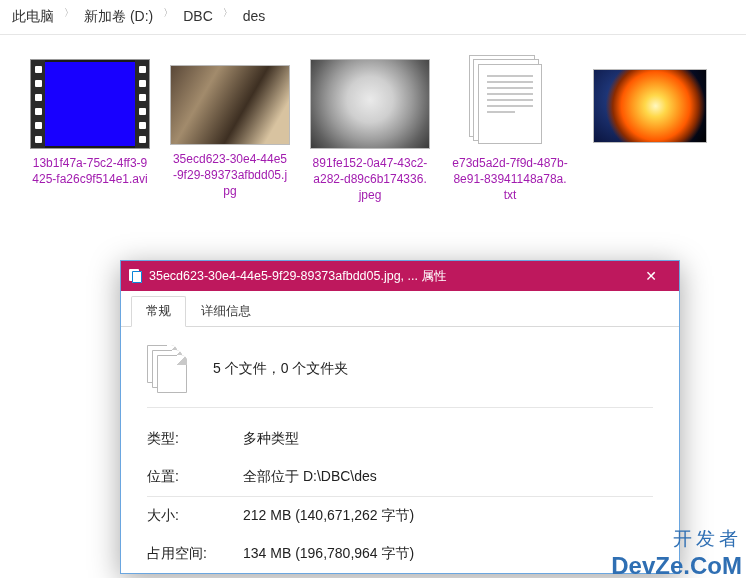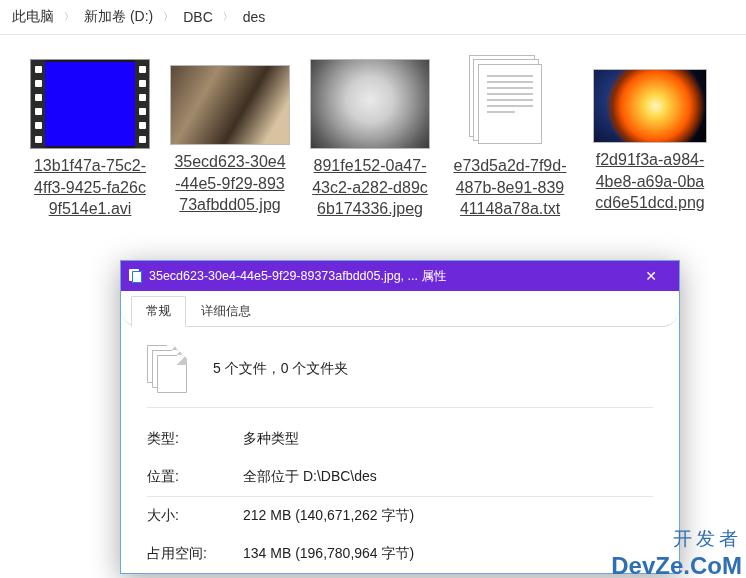--- a/index.html
+++ b/index.html
@@ -10,21 +10,20 @@
     width: 746px;
     height: 578px;
     overflow: hidden;
     position: relative;
     color: #000;
   }
 
   
   .breadcrumb {
     display: flex;
-    align-items: center;
     padding: 6px 8px;
     border-bottom: 1px solid #e6e6e6;
     font-size: 14px;
     color: #333;
   }
   .breadcrumb .crumb { padding: 2px 4px; }
   .breadcrumb .sep {
     padding: 0 6px;
     color: #888;
     font-size: 10px;
@@ -47,26 +46,25 @@
   .thumb {
     width: 120px;
     height: 90px;
     display: flex;
     align-items: center;
     justify-content: center;
     margin-bottom: 6px;
     position: relative;
   }
   .file-label {
-    font-size: 16px;
-    color: #404040;
+    font-size: 12px;
+    color: #a21caf;
     line-height: 1.35;
     word-break: break-all;
     padding: 0 2px;
-    text-decoration: underline;
   }
 
   
   .thumb-video {
     border: 1px solid #999;
     background: #1a1a1a;
     position: relative;
     overflow: hidden;
   }
   .thumb-video .film-left, .thumb-video .film-right {
@@ -135,21 +133,21 @@
     width: 560px;
     height: 314px;
     background: #ffffff;
     border: 1px solid #6aa6e0;
     box-shadow: 0 6px 28px rgba(0,0,0,0.35);
     display: flex;
     flex-direction: column;
     z-index: 10;
   }
   .dlg-title {
-    background: #6d28d9;
+    background: #be185d;
     color: #fff;
     height: 30px;
     display: flex;
     align-items: center;
     padding: 0 6px 0 8px;
     font-size: 12.5px;
   }
   .dlg-title .title-icon {
     margin-right: 6px;
     width: 14px; height: 14px;
@@ -181,21 +179,20 @@
     font-size: 14px;
     color: #fff;
   }
 
   .tabs {
     display: flex;
     align-items: flex-end;
     padding: 4px 10px 0 10px;
     border-bottom: 1px solid #d9d9d9;
     background: #fff;
-    border-radius: 17px;
   }
   .tab {
     padding: 6px 14px 6px 14px;
     font-size: 12.5px;
     color: #333;
     border: 1px solid transparent;
     position: relative;
     top: 1px;
   }
   .tab.active {
@@ -338,21 +335,20 @@
         <div class="txt-line" style="width:60%"></div>
       </div>
     </div>
     <div class="file-label">e73d5a2d-7f9d-487b-8e91-83941148a78a.txt</div>
   </div>
 
   <div class="file-item">
     <div class="thumb thumb-img" style="width:114px;height:74px;margin-top:10px">
       <div class="img-bg3"></div>
     </div>
-    <div class="file-label">f2d91f3a-a984-4be8-a69a-0bacd6e51dcd.png</div>
   </div>
 
 </div>
 
 <div class="prop-dialog">
   <div class="dlg-title">
     <span class="title-icon">
       <span class="title-icon-sheet s1"></span>
       <span class="title-icon-sheet s2"></span>
     </span>

